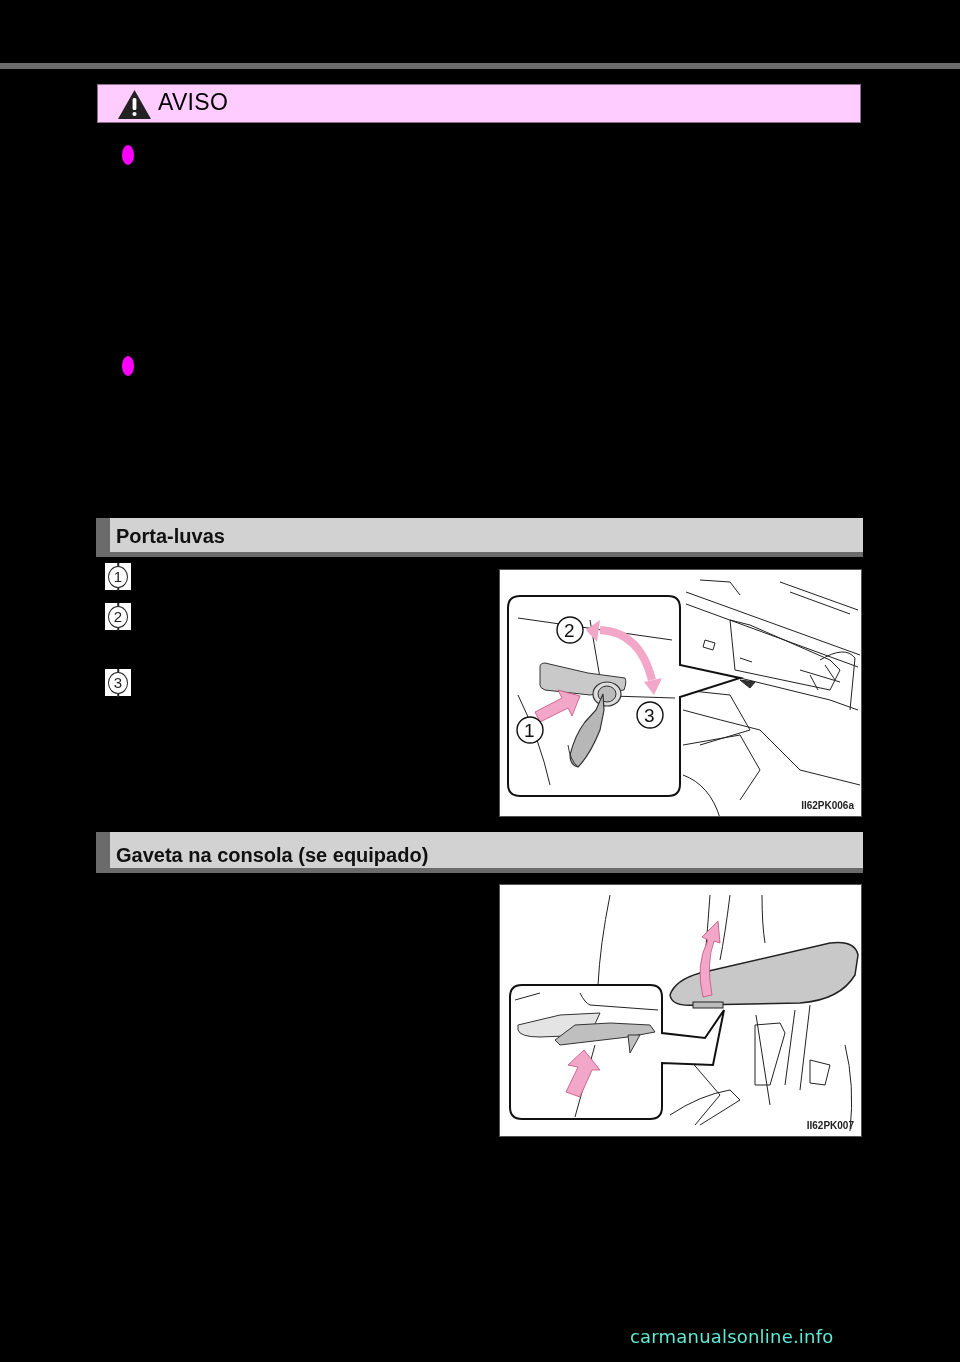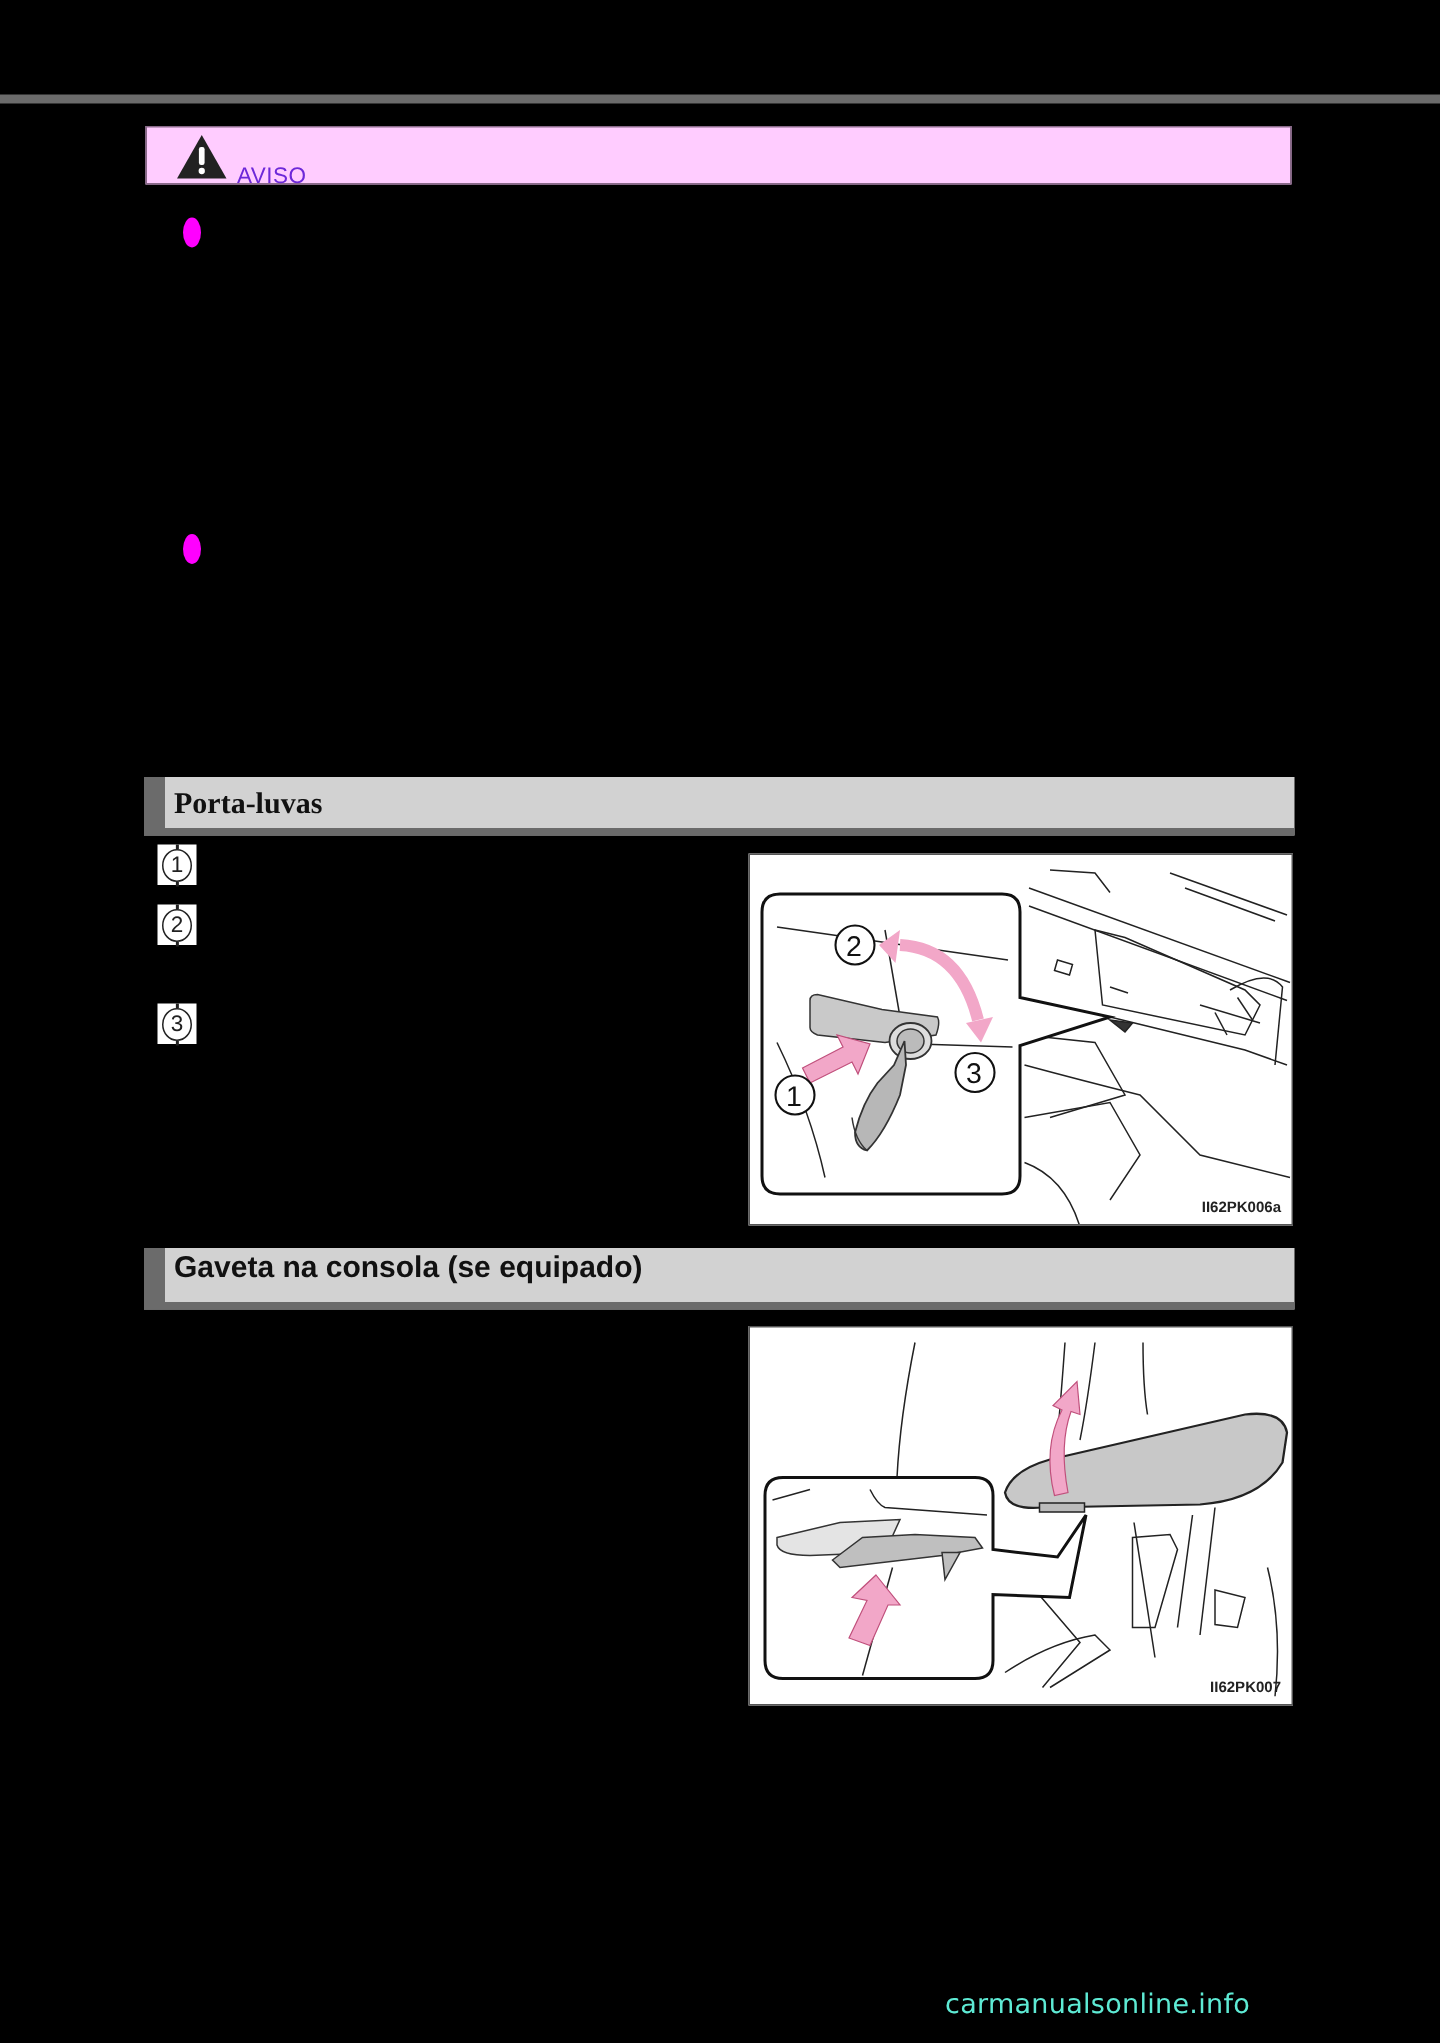--- a/index.html
+++ b/index.html
@@ -7,21 +7,21 @@
       width: 960px; height: 1362px; background: #000; position: relative; overflow: hidden;
       font-family: "Liberation Sans", sans-serif; color: #000;
     }
     .top-rule { position: absolute; left: 0; top: 63px; width: 960px; height: 6px; background: #6b6b6b; }
 
     .aviso-box {
       position: absolute; left: 97px; top: 84px; width: 764px; height: 39px;
       background: #ffccff; border: 1px solid #8a6a8a; box-sizing: border-box;
     }
     .aviso-icon { position: absolute; left: 19px; top: 4px; width: 35px; height: 31px; }
-    .aviso-title { position: absolute; left: 60px; top: 24px; font-size: 15px; color: #6d28d9; letter-spacing: 0.3px; }
+    .aviso-title { position: absolute; left: 60px; top: 4px; font-size: 23px; color: #000000; letter-spacing: 0.3px; }
 
     .bullet {
       position: absolute; width: 12px; height: 20px; border-radius: 6px / 10px; background: #ff00ff;
     }
     .bullet-text {
       position: absolute; left: 143px; width: 715px; color: #000; font-size: 17px; line-height: 26px;
     }
 
     .section-header {
       position: absolute; left: 96px; width: 767px; background: #d2d2d2;
@@ -70,21 +70,21 @@
   </svg>
   <span class="aviso-title">AVISO</span>
 </div>
 
 <div class="bullet" style="left:122px; top:145px;"></div>
 <div class="bullet-text" style="top:142px;"></div>
 
 <div class="bullet" style="left:122px; top:356px;"></div>
 <div class="bullet-text" style="top:353px;"></div>
 
-<div class="section-header" style="top:518px; height:39px;font-family:Liberation Serif, serif;">
+<div class="section-header" style="top:518px; height:39px;">
   <span class="section-title" style="top:7px;">Porta-luvas</span>
 </div>
 
 <div class="step-num" style="top:563px;">
   <span class="circle">1</span>
 </div>
 <div class="step-text" style="top:565px;"></div>
 
 <div class="step-num" style="top:603px;">
   <span class="circle">2</span>
@@ -147,21 +147,21 @@
       <circle cx="150" cy="145" r="13" fill="#fff" stroke="#111" stroke-width="1.4"></circle>
       <text x="144" y="152">3</text>
       <circle cx="30" cy="160" r="13" fill="#fff" stroke="#111" stroke-width="1.4"></circle>
       <text x="24" y="167">1</text>
     </g>
   </svg>
   <span class="figure-code">II62PK006a</span>
 </div>
 
 <div class="section-header" style="top:832px; height:41px;">
-  <span class="section-title" style="top:2px; font-size:20px;">Gaveta na consola (se equipado)</span>
+  <span class="section-title" style="top:12px; font-size:20px;">Gaveta na consola (se equipado)</span>
 </div>
 
 <div class="body-text" style="top:890px;"></div>
 
 <div class="figure" style="top:884px; height:253px;">
   <svg width="363" height="246" viewBox="0 0 363 246">
     <g stroke="#222" stroke-width="1" fill="none">
       <path d="M110 10 Q100 60 98 100"></path>
       <path d="M210 10 Q205 80 200 120"></path>
       <path d="M230 10 Q225 50 220 75"></path>

